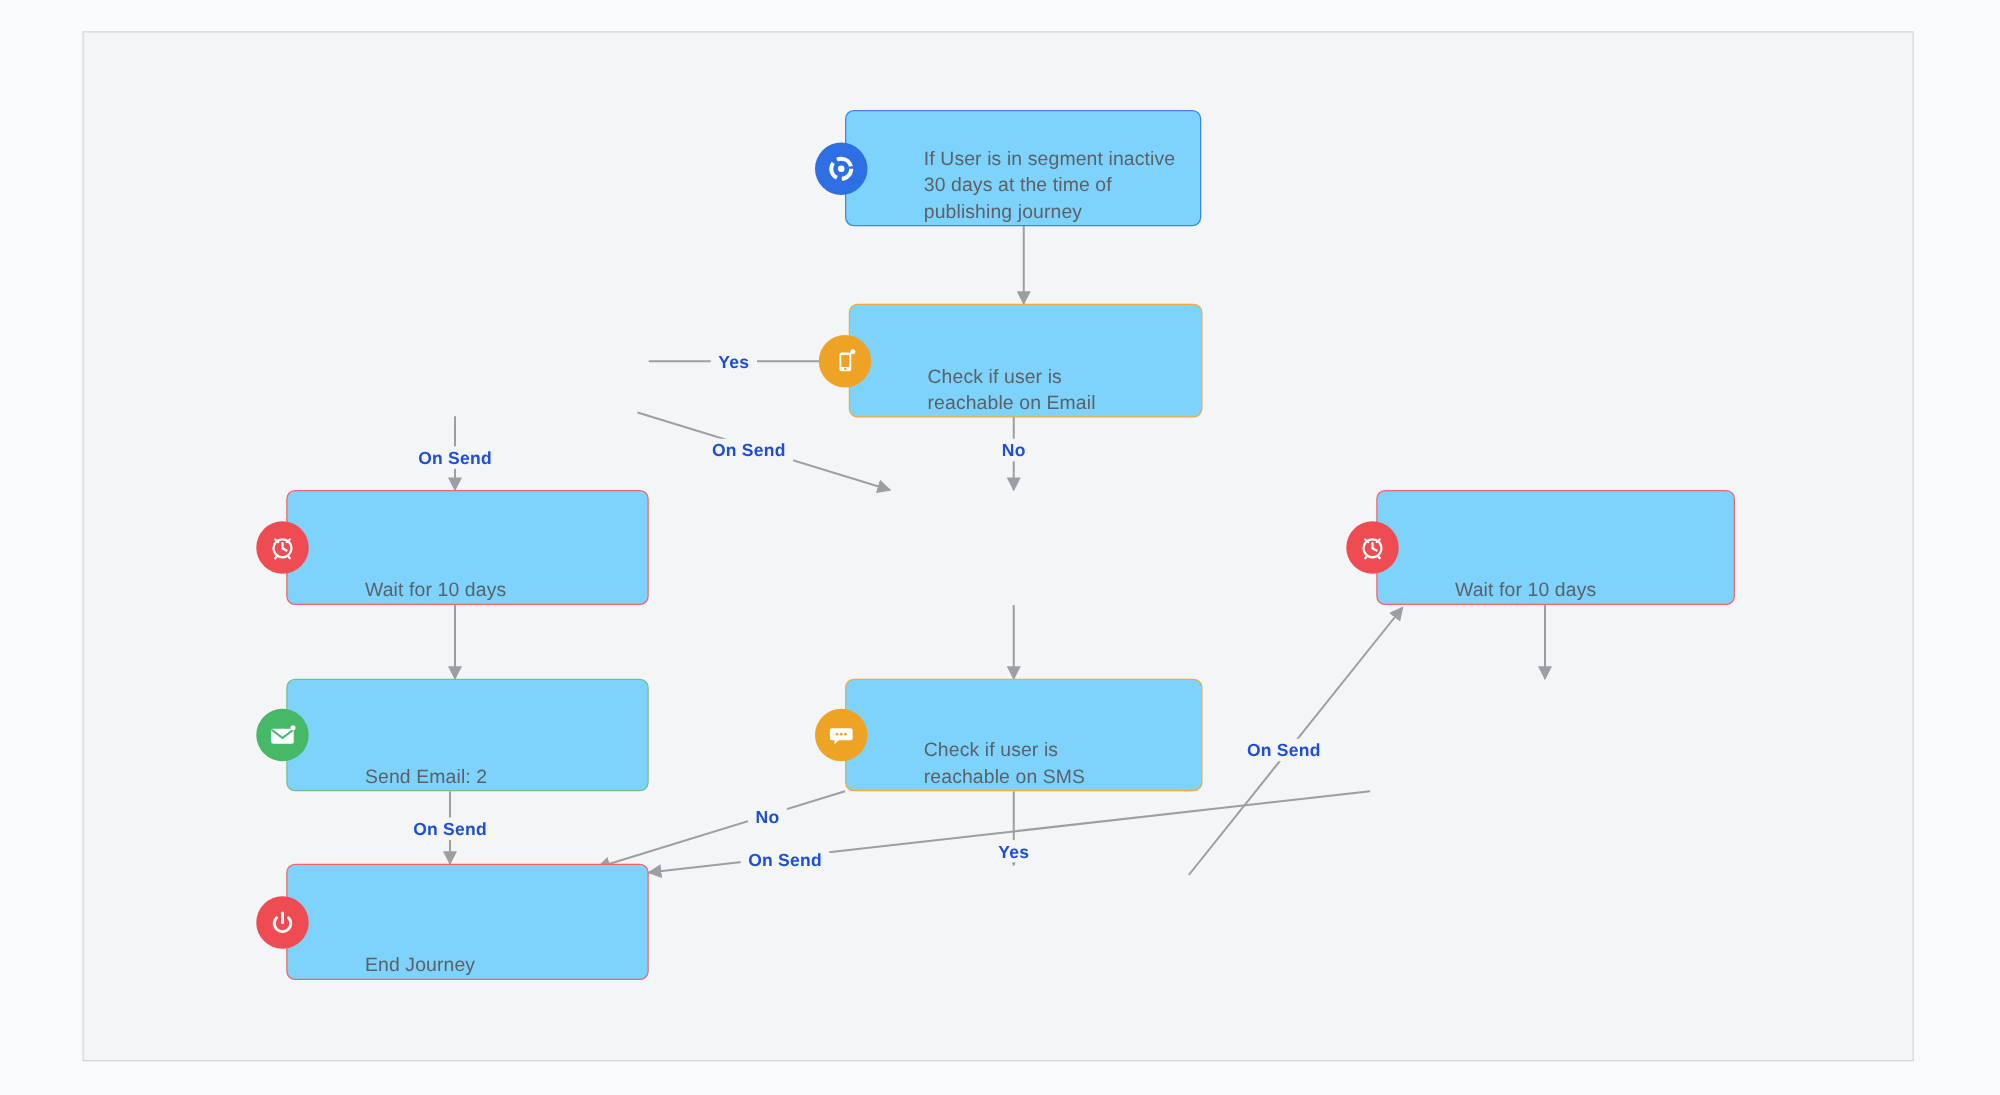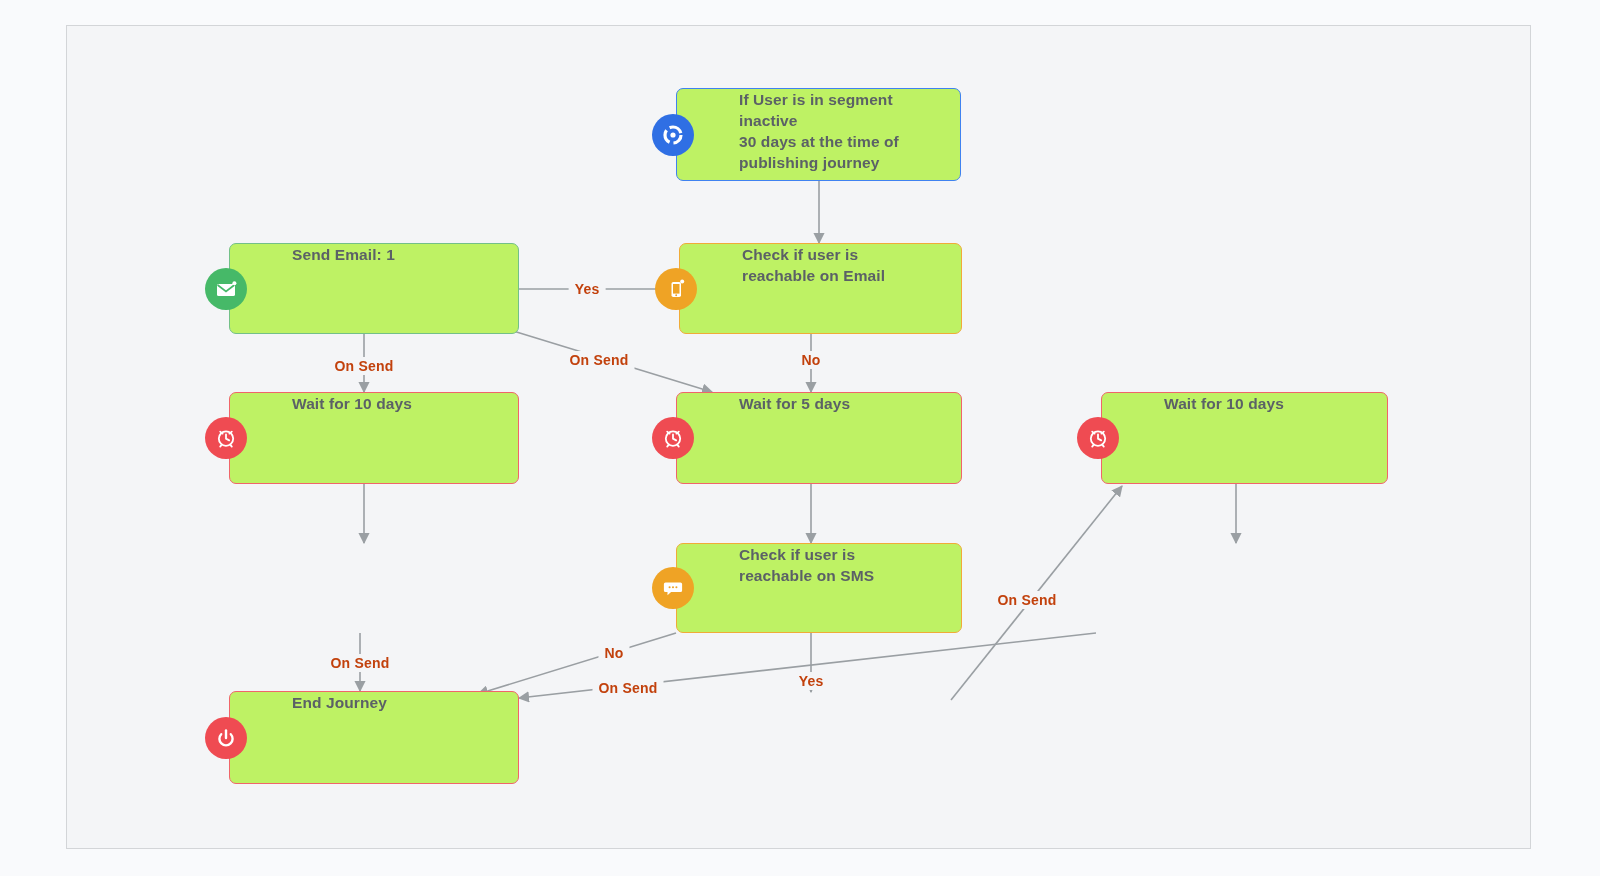--- a/index.html
+++ b/index.html
@@ -28,26 +28,25 @@
   #edge-layer {
     position: absolute;
     left: 0; top: 0;
     width: 1600px;
     height: 876px;
     pointer-events: none;
   }
   .node {
     position: absolute;
     box-sizing: border-box;
-    background: #bef264;
+    background: #7dd3fc;
     border-radius: 7px;
     border: 1.6px solid #cccccc;
     display: flex;
-    align-items: flex-start;
-    font-weight: bold;
+    align-items: flex-end;
   }
   .node .label {
     color: #5b6166;
     font-size: 15.5px;
     line-height: 21px;
     padding-left: 62px;
     padding-right: 12px;
     white-space: pre-line;
     letter-spacing: 0.1px;
   }
@@ -72,21 +71,21 @@
   }
   .badge.blue   { background: #2f6fe4; }
   .badge.green  { background: #46b968; }
   .badge.orange { background: #efa325; }
   .badge.red    { background: #ef4b52; }
 
   .edge-label {
     position: absolute;
     transform: translate(-50%, -50%);
     background: #f4f5f7;
-    color: #c2410c;
+    color: #1d4ed8;
     font-size: 14px;
     font-weight: bold;
     padding: 1px 6px;
     white-space: nowrap;
     letter-spacing: 0.2px;
   }
 </style>
 </head>
 <body>
 
@@ -134,30 +133,20 @@
       <svg width="24" height="24" viewBox="0 0 24 24">
         <circle cx="12" cy="12" r="8" fill="none" stroke="#ffffff" stroke-width="3.2" stroke-dasharray="14 4 14 4" stroke-dashoffset="2"></circle>
         <circle cx="12" cy="12" r="2.6" fill="#ffffff"></circle>
       </svg>
     </span>
     <span class="label">If User is in segment inactive
 30 days at the time of
 publishing journey</span>
   </div>
 
-  <div class="node email" style="left:229px; top:243px; width:290px; height:91px;">
-    <span class="badge green">
-      <svg width="26" height="26" viewBox="0 0 26 26">
-        <rect x="4" y="8" width="18" height="12" rx="1.6" fill="#ffffff"></rect>
-        <path d="M4.6 9 L13 15.4 L21.4 9" fill="none" stroke="#46b968" stroke-width="1.7"></path>
-        <circle cx="21.4" cy="7.2" r="2" fill="#ffffff"></circle>
-      </svg>
-    </span>
-    <span class="label">Send Email: 1</span>
-  </div>
 
   <div class="node check" style="left:679px; top:243px; width:283px; height:91px;">
     <span class="badge orange">
       <svg width="26" height="26" viewBox="0 0 26 26">
         <rect x="8.5" y="6" width="9.5" height="15" rx="1.8" fill="#ffffff"></rect>
         <rect x="10" y="8" width="6.5" height="9.6" fill="#efa325"></rect>
         <circle cx="13.2" cy="19.2" r="0.95" fill="#efa325"></circle>
         <circle cx="19.2" cy="5.4" r="2" fill="#ffffff"></circle>
       </svg>
     </span>
@@ -170,44 +159,43 @@
       <svg width="26" height="26" viewBox="0 0 26 26">
         <circle cx="13" cy="13.6" r="7.2" fill="none" stroke="#ffffff" stroke-width="1.8"></circle>
         <path d="M13 9.4 L13 13.6 L16.2 15.4" fill="none" stroke="#ffffff" stroke-width="1.8" stroke-linecap="round"></path>
         <path d="M7.2 6.6 L9.6 8.6 M18.8 6.6 L16.4 8.6" stroke="#ffffff" stroke-width="1.8" stroke-linecap="round"></path>
         <path d="M8.6 19.9 L7.2 21.6 M17.4 19.9 L18.8 21.6" stroke="#ffffff" stroke-width="1.8" stroke-linecap="round"></path>
       </svg>
     </span>
     <span class="label">Wait for 10 days</span>
   </div>
 
-  <div class="node wait" style="left:676px; top:392px; width:286px; height:92px;">
+
+  <div class="node wait" style="left:1101px; top:392px; width:287px; height:92px;">
     <span class="badge red">
       <svg width="26" height="26" viewBox="0 0 26 26">
         <circle cx="13" cy="13.6" r="7.2" fill="none" stroke="#ffffff" stroke-width="1.8"></circle>
         <path d="M13 9.4 L13 13.6 L16.2 15.4" fill="none" stroke="#ffffff" stroke-width="1.8" stroke-linecap="round"></path>
         <path d="M7.2 6.6 L9.6 8.6 M18.8 6.6 L16.4 8.6" stroke="#ffffff" stroke-width="1.8" stroke-linecap="round"></path>
         <path d="M8.6 19.9 L7.2 21.6 M17.4 19.9 L18.8 21.6" stroke="#ffffff" stroke-width="1.8" stroke-linecap="round"></path>
       </svg>
     </span>
-    <span class="label">Wait for 5 days</span>
-  </div>
-
-  <div class="node wait" style="left:1101px; top:392px; width:287px; height:92px;">
-    <span class="badge red">
-      <svg width="26" height="26" viewBox="0 0 26 26">
-        <circle cx="13" cy="13.6" r="7.2" fill="none" stroke="#ffffff" stroke-width="1.8"></circle>
-        <path d="M13 9.4 L13 13.6 L16.2 15.4" fill="none" stroke="#ffffff" stroke-width="1.8" stroke-linecap="round"></path>
-        <path d="M7.2 6.6 L9.6 8.6 M18.8 6.6 L16.4 8.6" stroke="#ffffff" stroke-width="1.8" stroke-linecap="round"></path>
-        <path d="M8.6 19.9 L7.2 21.6 M17.4 19.9 L18.8 21.6" stroke="#ffffff" stroke-width="1.8" stroke-linecap="round"></path>
-      </svg>
-    </span>
     <span class="label">Wait for 10 days</span>
   </div>
 
+  <div class="node email" style="left:229px; top:543px; width:290px; height:90px;">
+    <span class="badge green">
+      <svg width="26" height="26" viewBox="0 0 26 26">
+        <rect x="4" y="8" width="18" height="12" rx="1.6" fill="#ffffff"></rect>
+        <path d="M4.6 9 L13 15.4 L21.4 9" fill="none" stroke="#46b968" stroke-width="1.7"></path>
+        <circle cx="21.4" cy="7.2" r="2" fill="#ffffff"></circle>
+      </svg>
+    </span>
+    <span class="label">Send Email: 2</span>
+  </div>
 
   <div class="node check" style="left:676px; top:543px; width:286px; height:90px;">
     <span class="badge orange">
       <svg width="26" height="26" viewBox="0 0 26 26">
         <path d="M5.5 7.5 h15 a1.6 1.6 0 0 1 1.6 1.6 v6.4 a1.6 1.6 0 0 1 -1.6 1.6 h-9.4
                  l-3.6 3.2 v-3.2 h-2 a1.6 1.6 0 0 1 -1.6 -1.6 v-6.4 a1.6 1.6 0 0 1 1.6 -1.6 z" fill="#ffffff"></path>
         <circle cx="9.6" cy="12.3" r="1.05" fill="#efa325"></circle>
         <circle cx="13" cy="12.3" r="1.05" fill="#efa325"></circle>
         <circle cx="16.4" cy="12.3" r="1.05" fill="#efa325"></circle>
       </svg>

